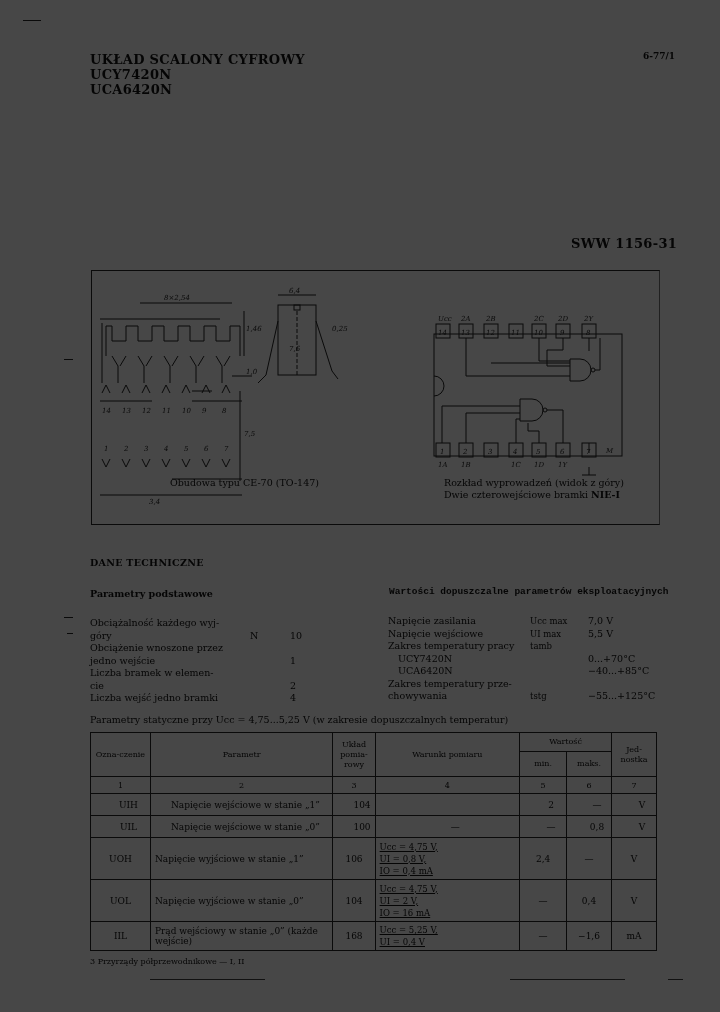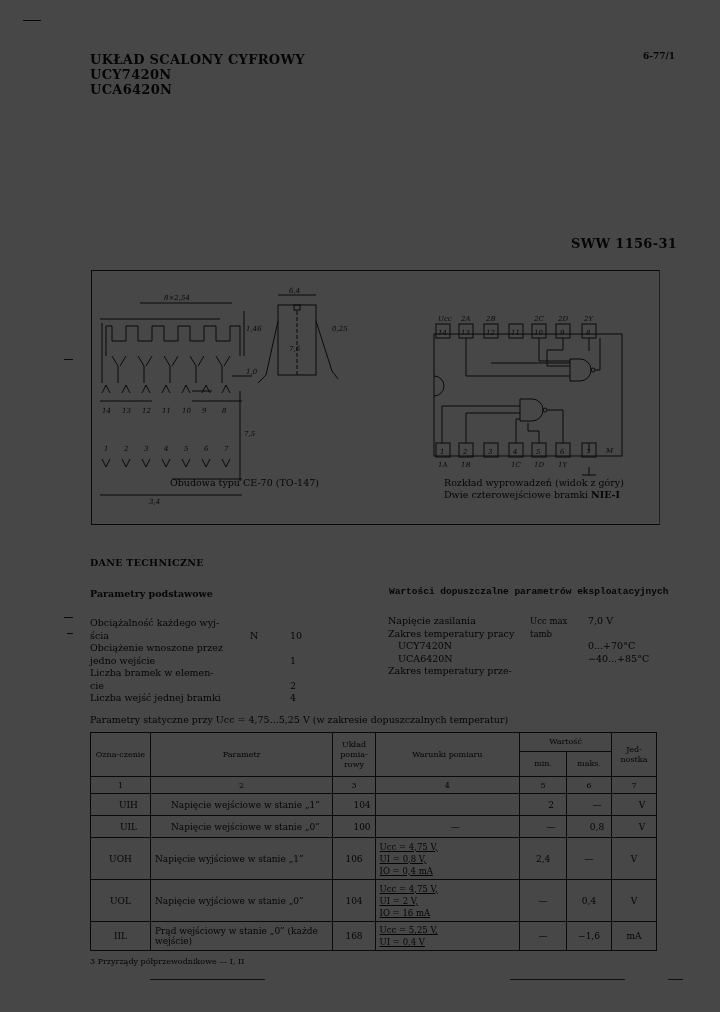--- a/index.html
+++ b/index.html
@@ -185,35 +185,37 @@
   <div class="abs cap" style="left:78px;top:206px;">Obudowa typu CE-70 (TO-147)</div>
   <div class="abs cap" style="left:352px;top:206px;">Rozkład wyprowadzeń (widok z góry)</div>
   <div class="abs cap" style="left:352px;top:218px;"><span>Dwie czterowejściowe bramki </span><b>NIE-I</b></div>
 </div>
 
 <div class="abs h-dane">DANE TECHNICZNE</div>
 
 <div class="abs h-sub" style="left:90px;top:588px;">Parametry podstawowe</div>
 <div class="abs params">
   <div class="row"><span>Obciążalność każdego wyj-</span><span class="v1"></span><span class="v2"></span></div>
-  <div class="row"><span>ścia</span><span class="v1">N</span><span class="v2">10</span></div>
+  <div class="row"><span>góry</span><span class="v1">N</span><span class="v2">10</span></div>
   <div class="row"><span>Obciążenie wnoszone przez</span><span class="v1"></span><span class="v2"></span></div>
   <div class="row"><span>jedno wejście</span><span class="v1"></span><span class="v2">1</span></div>
   <div class="row"><span>Liczba bramek w elemen-</span><span class="v1"></span><span class="v2"></span></div>
   <div class="row"><span>cie</span><span class="v1"></span><span class="v2">2</span></div>
-  <div class="row"><span>Liczba wejść jednej bramki</span><span class="v1"></span><span class="v2">4</span></div>
+  <div class="row"><span>Liczba wejść jedno bramki</span><span class="v1"></span><span class="v2">4</span></div>
 </div>
 
 <div class="abs h-sub" style="left:389px;top:586px;font-family:Liberation Mono, monospace;">Wartości dopuszczalne parametrów eksploatacyjnych</div>
 <div class="abs limits">
   <div class="row"><span>Napięcie zasilania</span><span class="sym">Ucc max</span><span class="val">7,0 V</span></div>
+  <div class="row"><span>Napięcie wejściowe</span><span class="sym">UI max</span><span class="val">5,5 V</span></div>
   <div class="row"><span>Zakres temperatury pracy</span><span class="sym">tamb</span><span class="val"></span></div>
   <div class="row"><span style="padding-left:10px">  UCY7420N</span><span class="sym"></span><span class="val">0...+70°C</span></div>
   <div class="row"><span style="padding-left:10px">  UCA6420N</span><span class="sym"></span><span class="val">−40...+85°C</span></div>
   <div class="row"><span>Zakres temperatury prze-</span><span class="sym"></span><span class="val"></span></div>
+  <div class="row"><span>chowywania</span><span class="sym">tstg</span><span class="val">−55...+125°C</span></div>
 </div>
 
 <div class="abs stat-title">Parametry statyczne przy Ucc = 4,75...5,25 V (w zakresie dopuszczalnych temperatur)</div>
 <table class="spec">
   <colgroup>
     <col style="width:60px">
       <col style="width:183px">
       <col style="width:42px">
       <col style="width:145px">
       <col style="width:47px">

